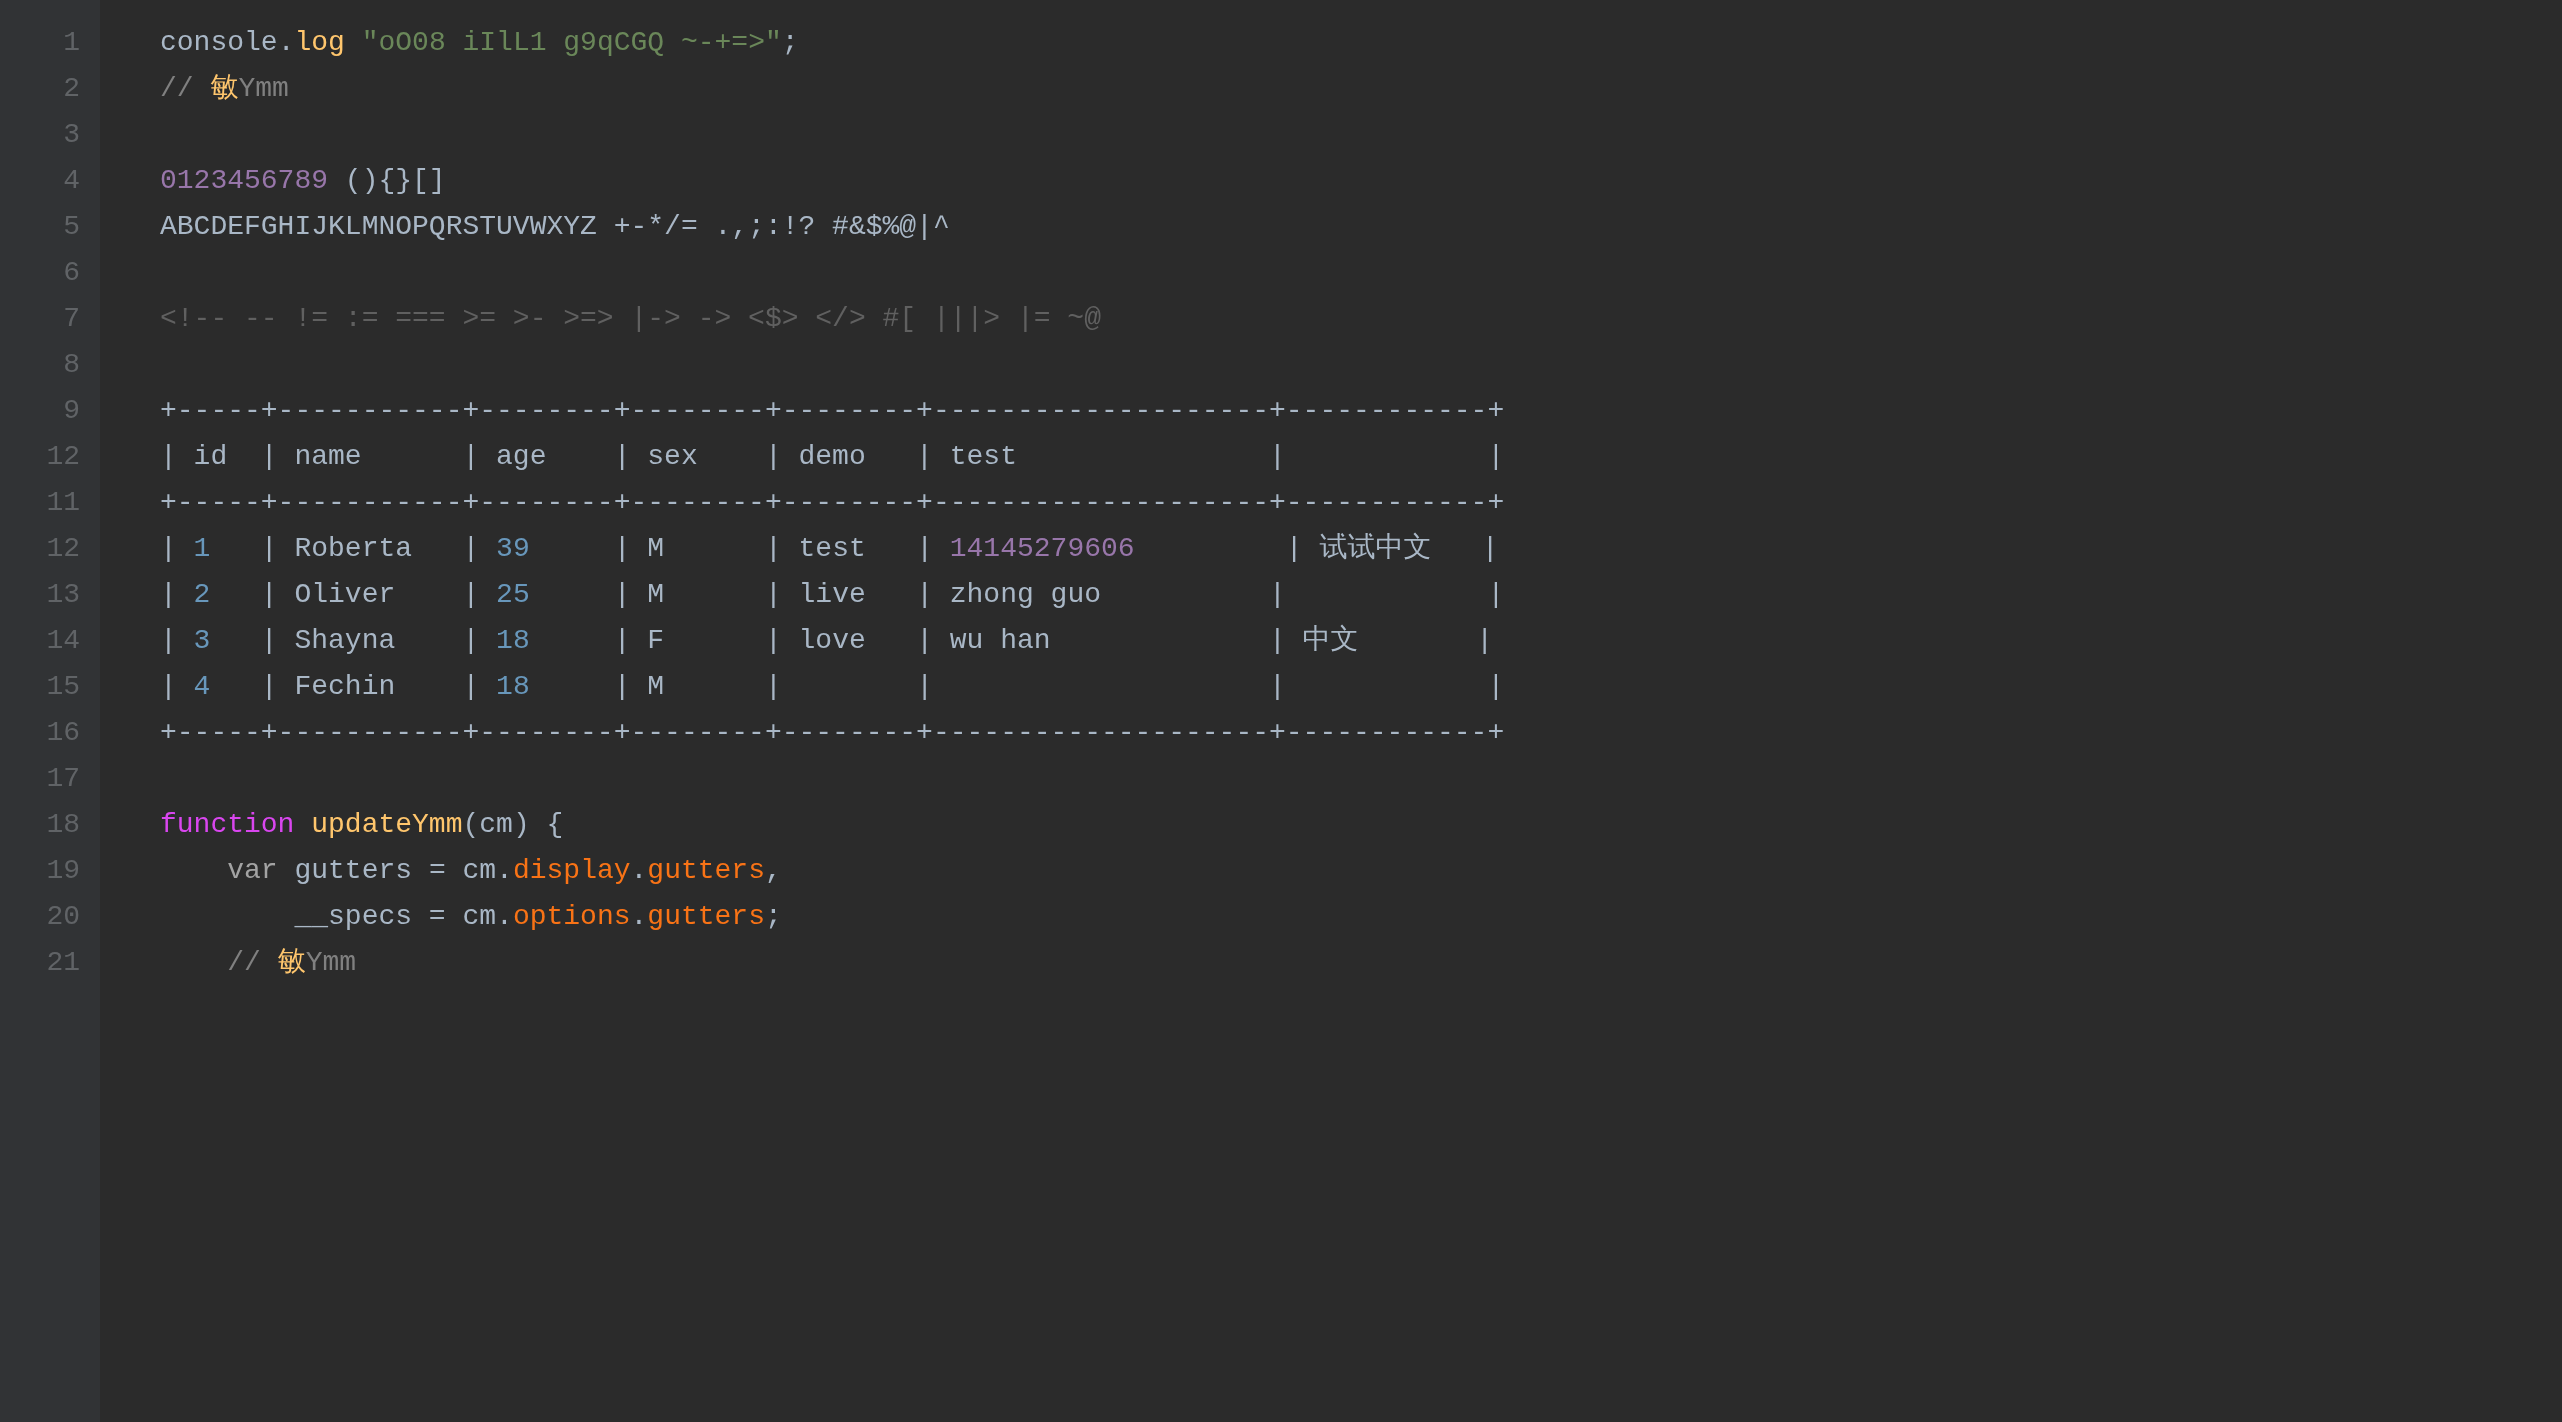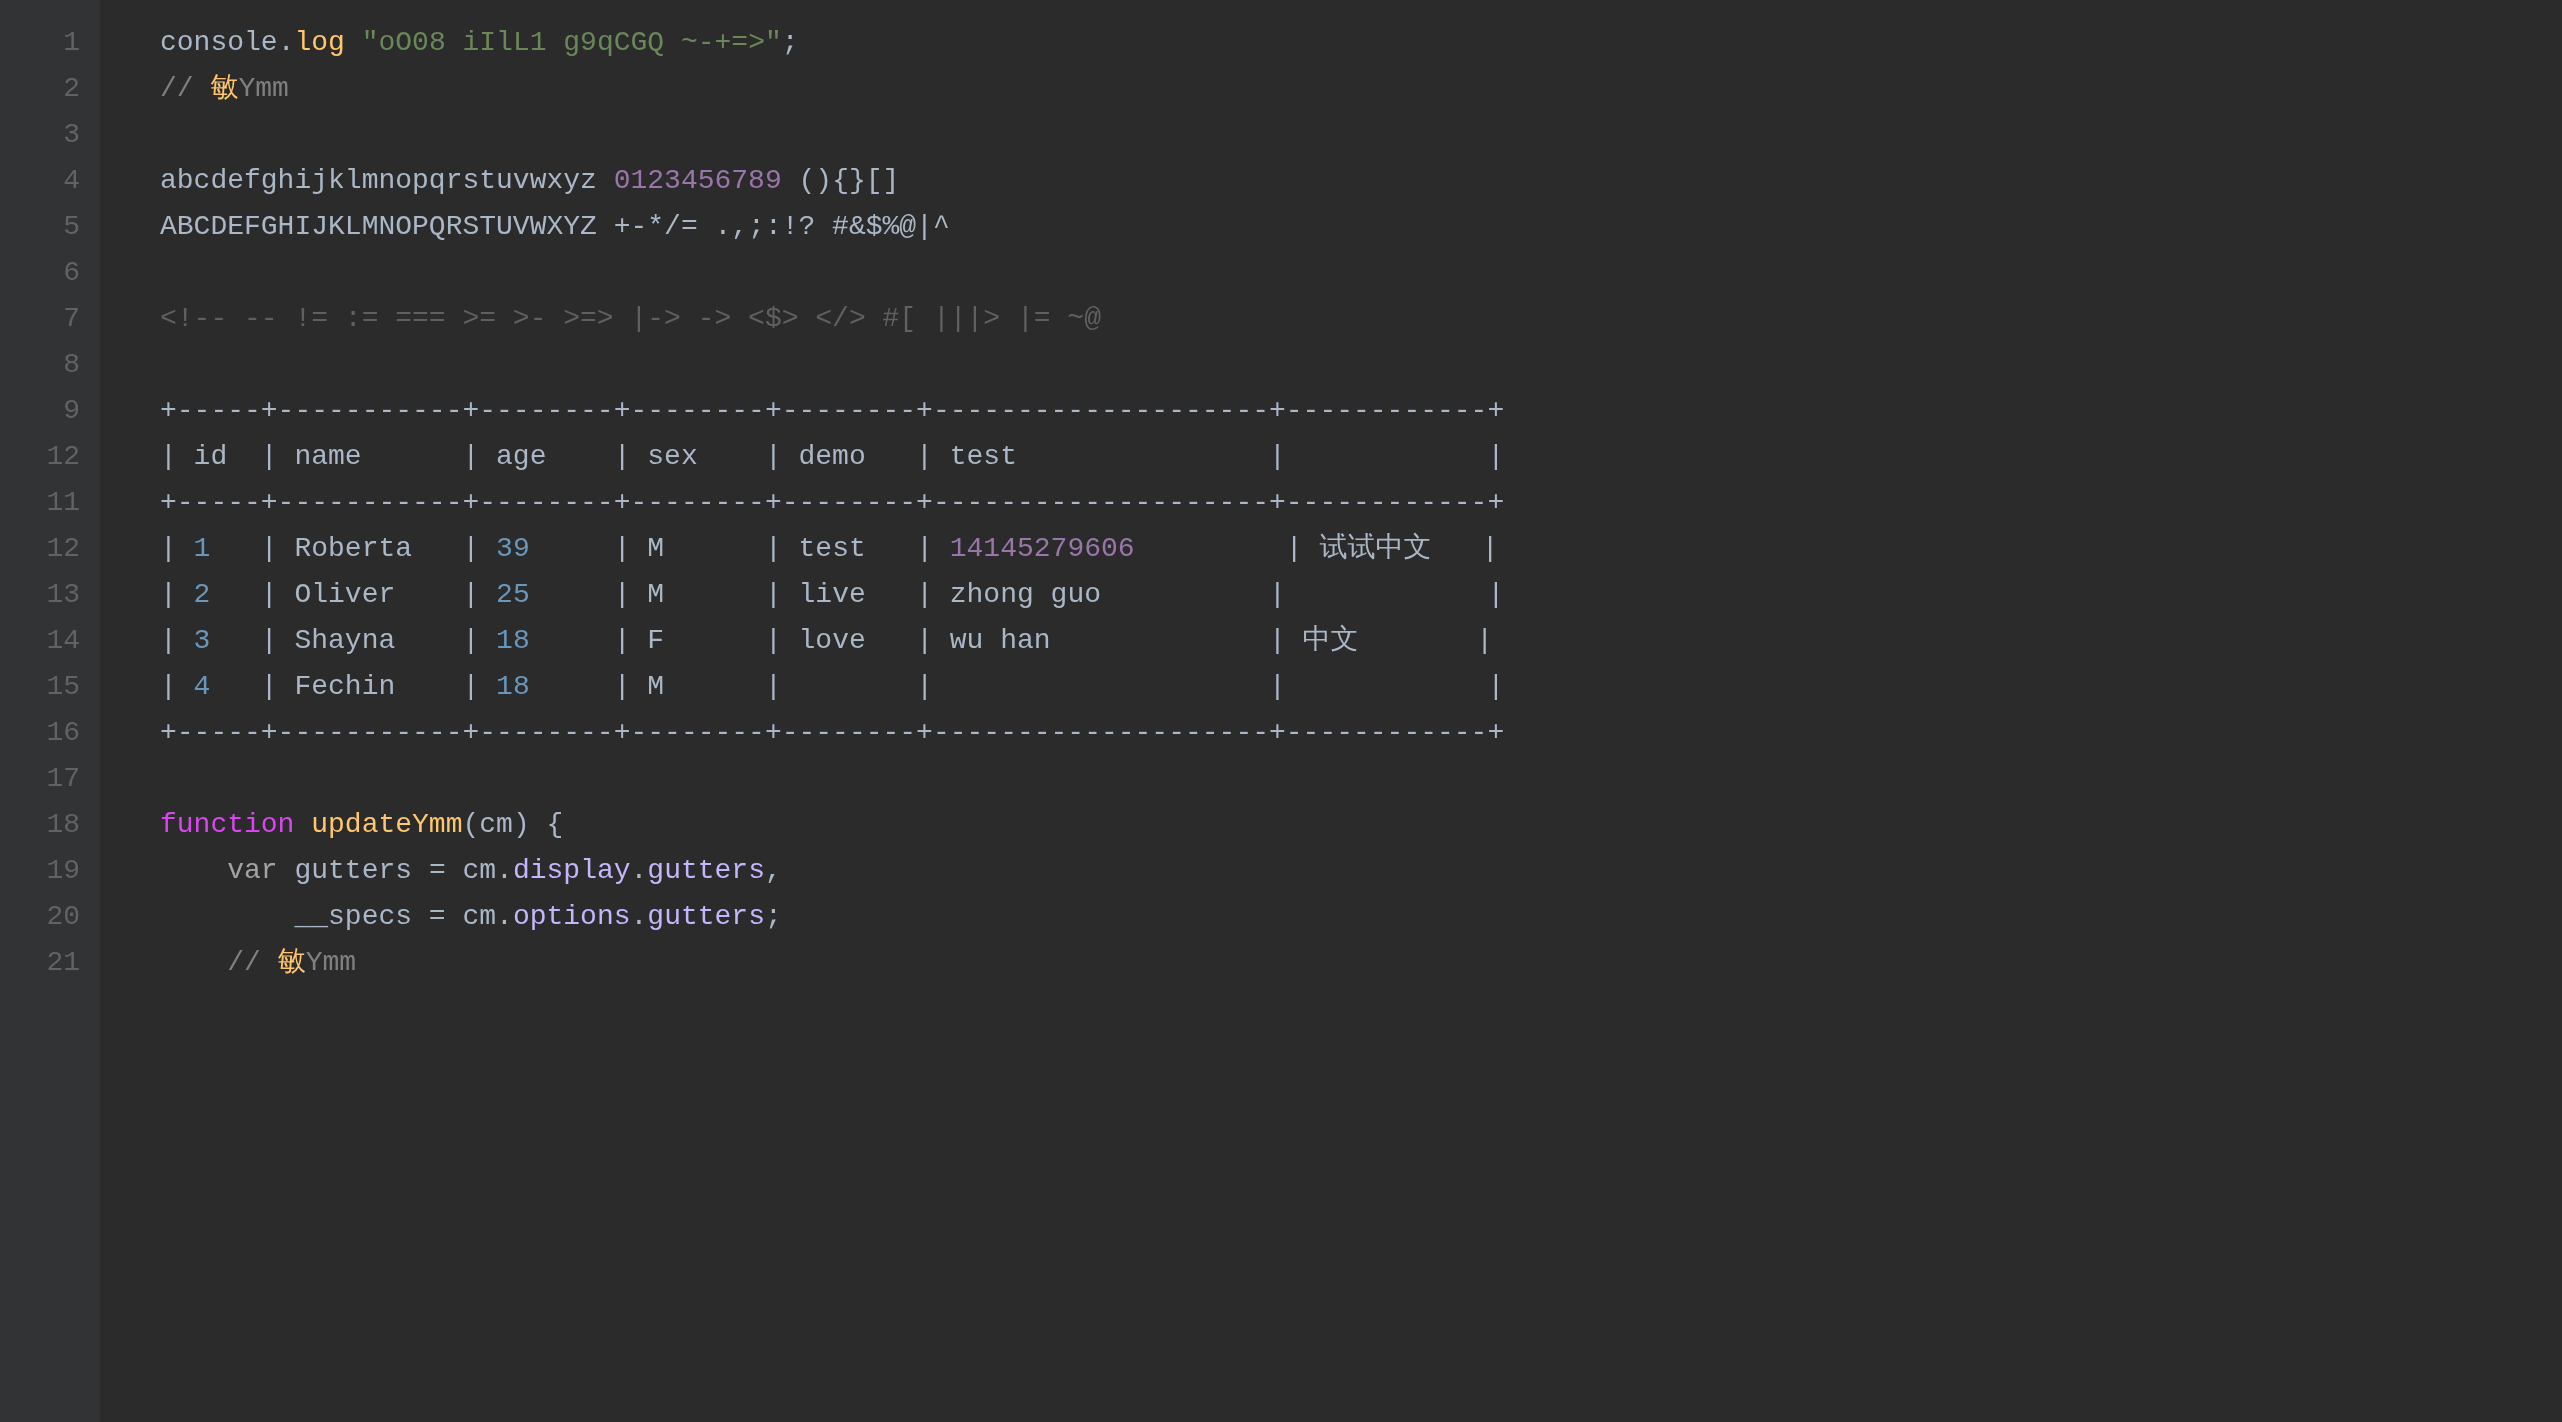--- a/index.html
+++ b/index.html
@@ -65,21 +65,21 @@
     .kw-log { color: #ffc66d; }
     .string { color: #6a8759; }
     .comment { color: #808080; }
     .comment-zh { color: #ffc66d; }
     .table-border { color: #a9b7c6; }
     .table-number { color: #6897bb; }
     .table-special { color: #9876aa; }
     .fn-name { color: #ffc66d; }
     .param { color: #a9b7c6; }
     .var-name { color: #a9b7c6; }
-    .property { color: #c4b5fd; }
+    .property { color: #f97316; }
     .dim { color: #606060; }
   </style>
 </head>
 <body>
 
 <div class="editor-container">
   <div class="line-numbers">
     <div class="line-number">1</div>
     <div class="line-number">2</div>
     <div class="line-number">3</div>
@@ -109,21 +109,21 @@
       <span class="kw-console">console</span><span>.</span><span class="kw-log">log</span><span> </span><span class="string">"oO08 iIlL1 g9qCGQ ~-+=&gt;"</span><span>;</span>
     </div>
 
     <div class="code-line">
       <span class="comment">// </span><span class="comment-zh">敏</span><span class="comment">Ymm</span>
     </div>
 
     <div class="code-line"></div>
 
     <div class="code-line">
-      <span>abcdefghijklmnopqrstuvwxyz </span><span class="table-special">0123456789</span><span> (){}[]</span>
+      <span class="table-special">0123456789</span><span> (){}[]</span>
     </div>
 
     <div class="code-line">
       <span>ABCDEFGHIJKLMNOPQRSTUVWXYZ +-*/= .,;:!? #&amp;$%@|^</span>
     </div>
 
     <div class="code-line"></div>
 
     <div class="code-line">
       <span class="dim">&lt;!-- -- != := === &gt;= &gt;- &gt;=&gt; |-&gt; -&gt; &lt;$&gt; &lt;/&gt; #[ |||&gt; |= ~@</span>

